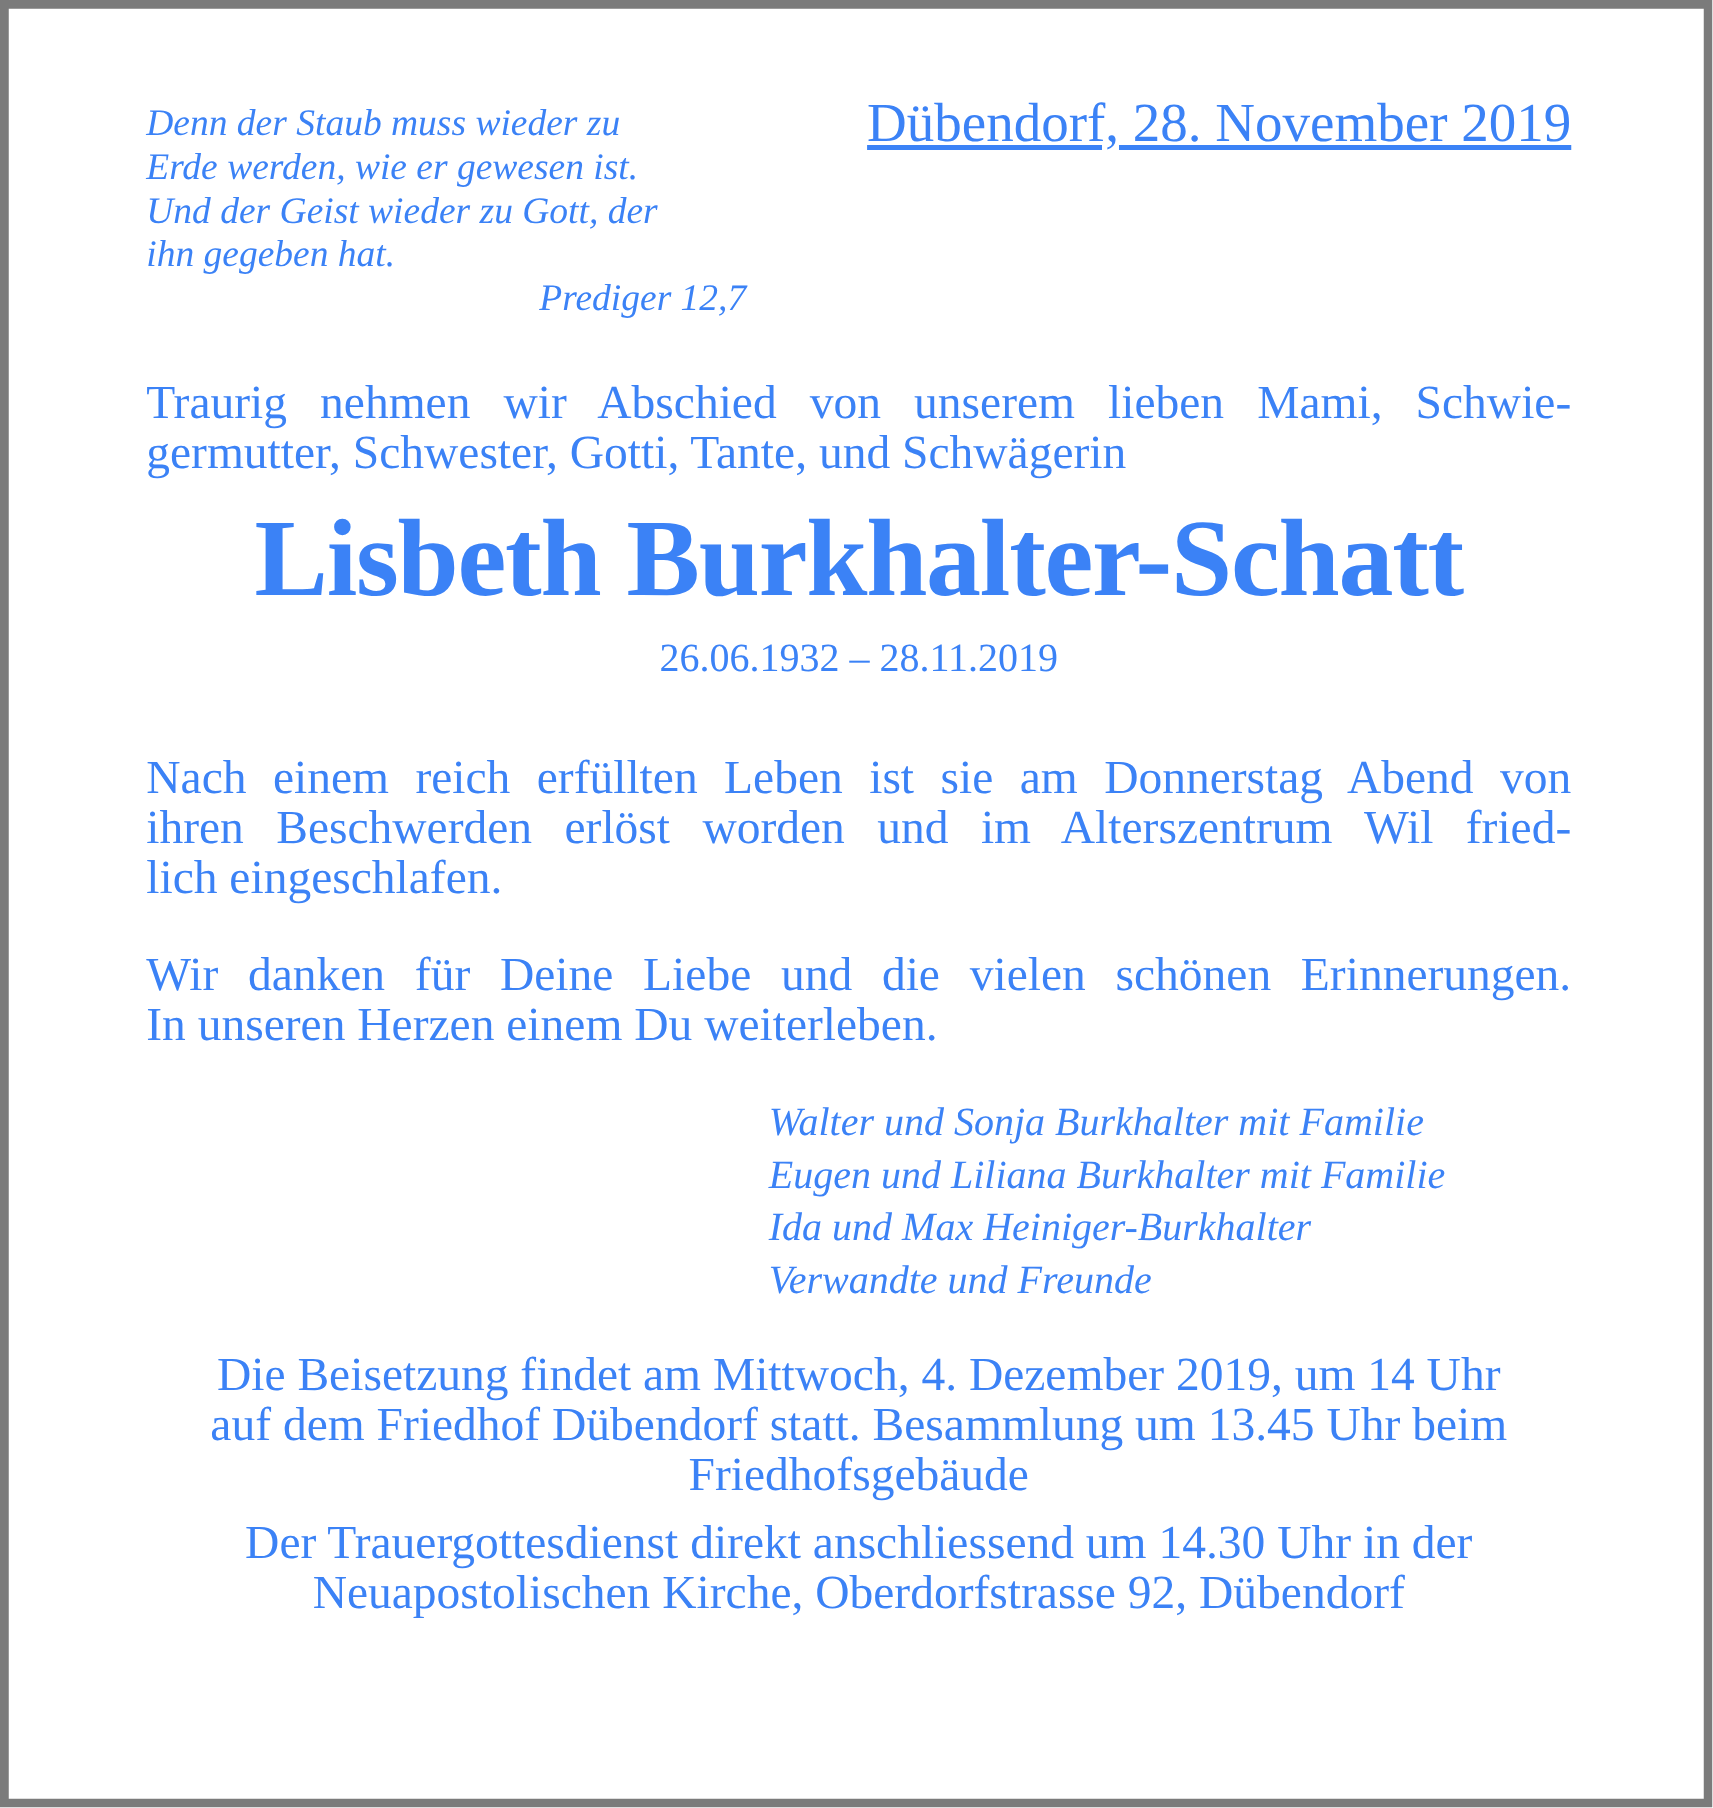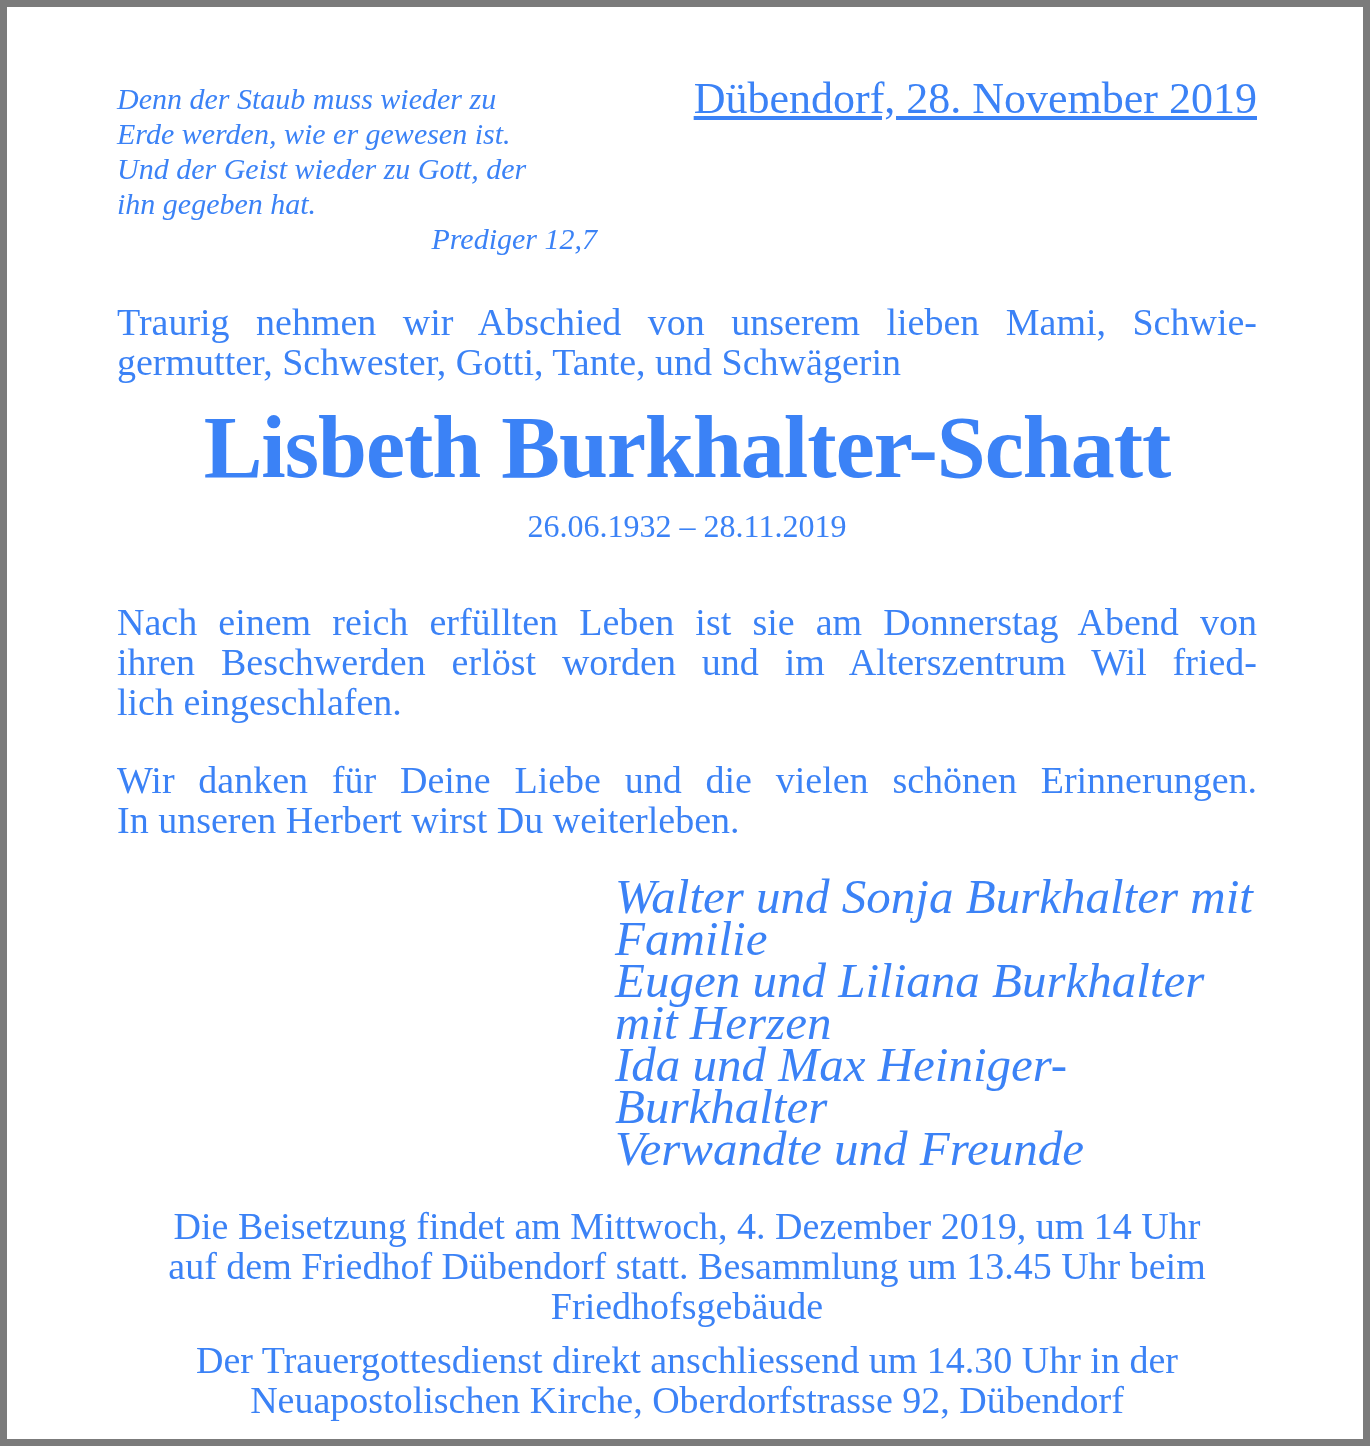--- a/index.html
+++ b/index.html
@@ -67,21 +67,21 @@
     font-size: 32px;
     line-height: 40px;
     margin-top: 14px;
   }
   .para-death { margin-top: 56px; }
   .para-thanks { margin-top: 38px; }
   .mourners {
     margin-top: 36px;
     padding-left: 498px;
     font-style: italic;
-    font-size: 49px;
+    font-size: 32px;
     line-height: 42px;
   }
   .centered-block {
     text-align: center;
   }
   .funeral { margin-top: 36px; }
   .service { margin-top: 14px; }
 </style>
 </head>
 <body>
@@ -110,26 +110,26 @@
     <div class="life-dates">26.06.1932 – 28.11.2019</div>
 
     <div class="body-text para-death">
       <div class="jline">Nach einem reich erfüllten Leben ist sie am Donnerstag Abend von</div>
       <div class="jline">ihren Beschwerden erlöst worden und im Alterszentrum Wil fried-</div>
       <div>lich eingeschlafen.</div>
     </div>
 
     <div class="body-text para-thanks">
       <div class="jline">Wir danken für Deine Liebe und die vielen schönen Erinnerungen.</div>
-      <div>In unseren Herbert wirst Du weiterleben.</div>
+      <div>In unseren Herzen einem Du weiterleben.</div>
     </div>
 
     <div class="mourners">
       <div>Walter und Sonja Burkhalter mit Familie</div>
-      <div>Eugen und Liliana Burkhalter mit Herzen</div>
+      <div>Eugen und Liliana Burkhalter mit Familie</div>
       <div>Ida und Max Heiniger-Burkhalter</div>
       <div>Verwandte und Freunde</div>
     </div>
 
     <div class="body-text centered-block funeral">
       <div>Die Beisetzung findet am Mittwoch, 4. Dezember 2019, um 14 Uhr</div>
       <div>auf dem Friedhof Dübendorf statt. Besammlung um 13.45 Uhr beim</div>
       <div>Friedhofsgebäude</div>
     </div>
 

